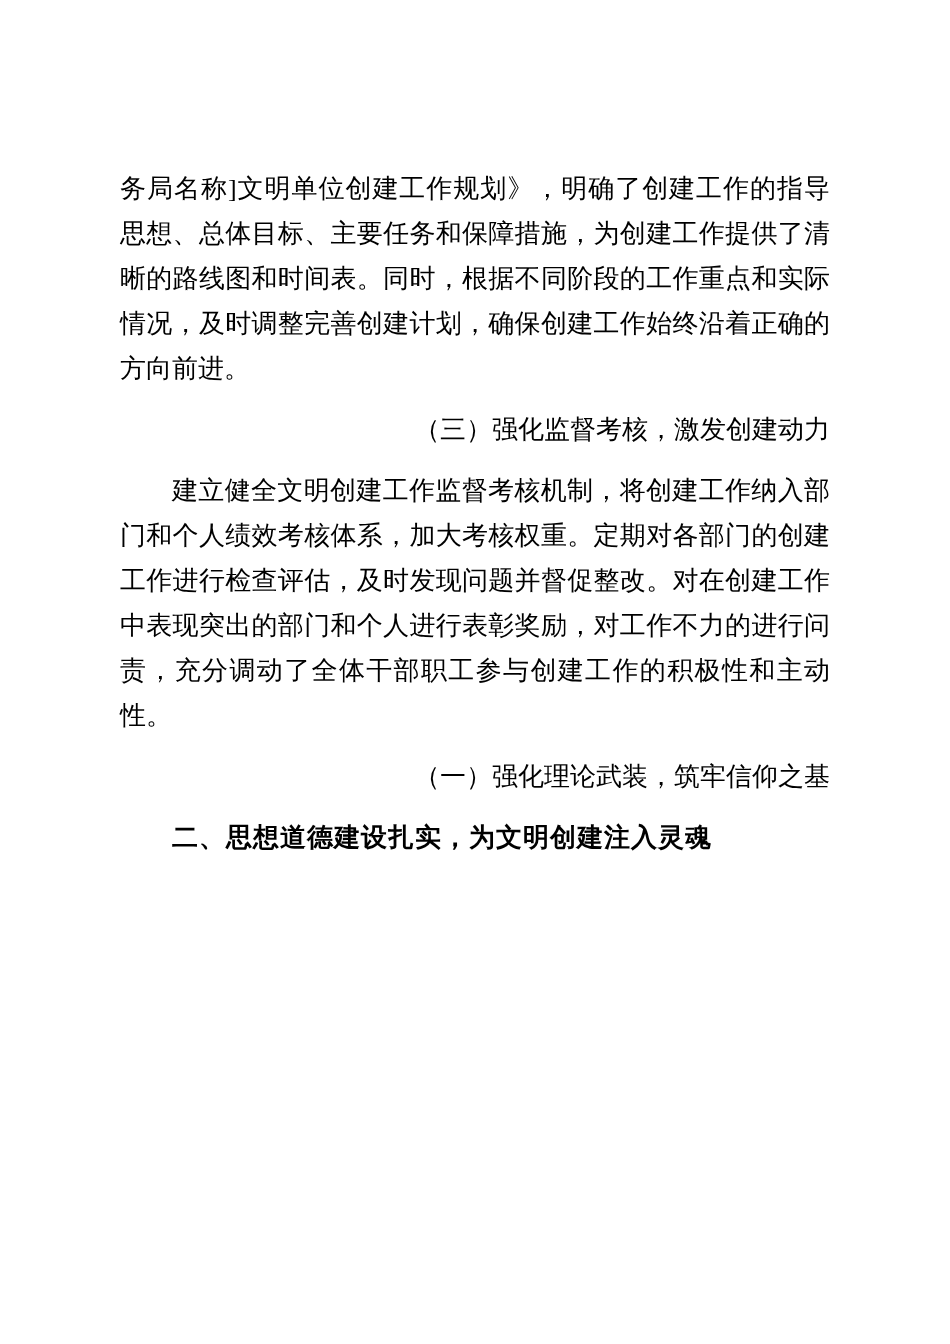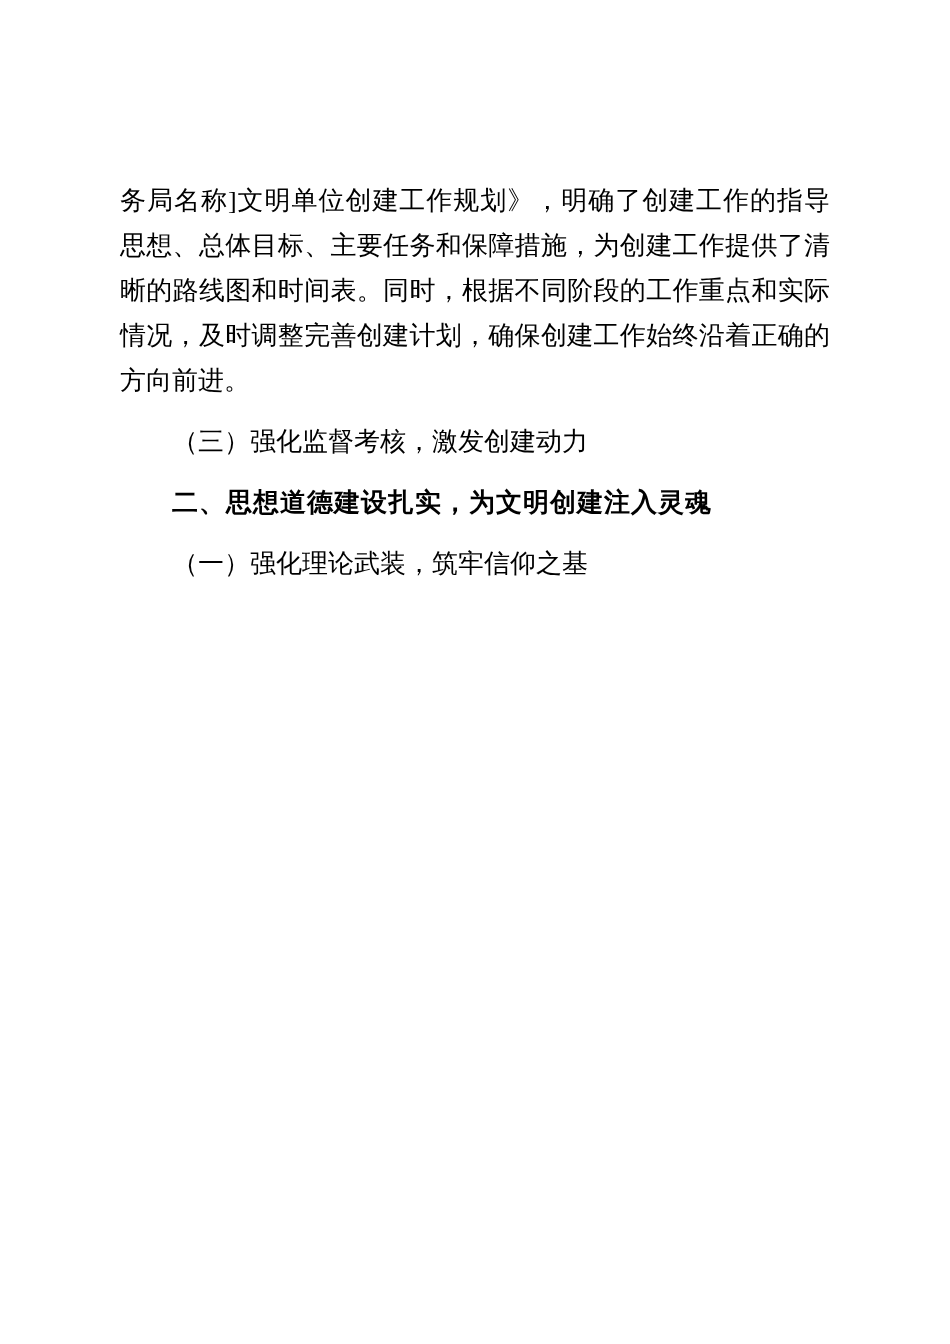--- a/index.html
+++ b/index.html
@@ -11,21 +11,21 @@
     position: relative;
     width: 950px;
     height: 1344px;
     background: #ffffff;
     overflow: hidden;
     color: #000000;
   }
   .content {
     position: absolute;
     left: 120px;
-    top: 12px;
+    top: 0;
     width: 710px;
     padding-top: 166px;
     box-sizing: content-box;
   }
   .block {
     margin: 0 0 16px 0;
     font-size: 26px;
     line-height: 45px;
     color: #000000;
     word-break: break-all;
@@ -36,36 +36,38 @@
     text-justify: inter-ideograph;
     text-indent: 2em;
   }
   .body-para.no-indent {
     text-indent: 0;
   }
   .sub-heading {
     font-family: Liberation Serif, serif;
     text-indent: 2em;
     font-weight: normal;
+    text-align: right;
   }
   .main-heading {
     font-family: "Liberation Sans", "DejaVu Sans", sans-serif;
     font-weight: 700;
     text-indent: 2em;
     letter-spacing: 1px;
   }
 </style>
 </head>
 <body>
 
 <div class="page">
   <div class="content">
     <p class="block body-para no-indent">务局名称]文明单位创建工作规划》，明确了创建工作的指导思想、总体目标、主要任务和保障措施，为创建工作提供了清晰的路线图和时间表。同时，根据不同阶段的工作重点和实际情况，及时调整完善创建计划，确保创建工作始终沿着正确的方向前进。</p>
 
     <p class="block sub-heading">（三）强化监督考核，激发创建动力</p>
 
+    <p class="block body-para">建立健全文明创建工作监督考核机制，将创建工作纳入部门和个人绩效考核体系，加大考核权重。定期对各部门的创建工作进行检查评估，及时发现问题并督促整改。对在创建工作中表现突出的部门和个人进行表彰奖励，对工作不力的进行问责，充分调动了全体干部职工参与创建工作的积极性和主动性。</p>
+
+    <p class="block sub-heading">（一）强化理论武装，筑牢信仰之基</p>
 
     <p class="block main-heading">二、思想道德建设扎实，为文明创建注入灵魂</p>
-
-    <p class="block sub-heading">（一）强化理论武装，筑牢信仰之基</p>
 
   </div>
 </div>
 
 </body></html>

